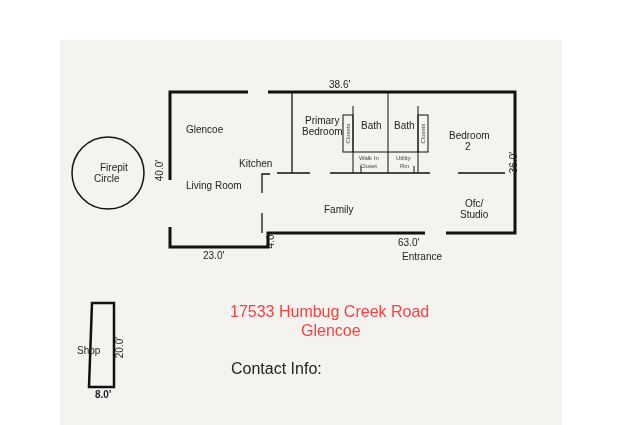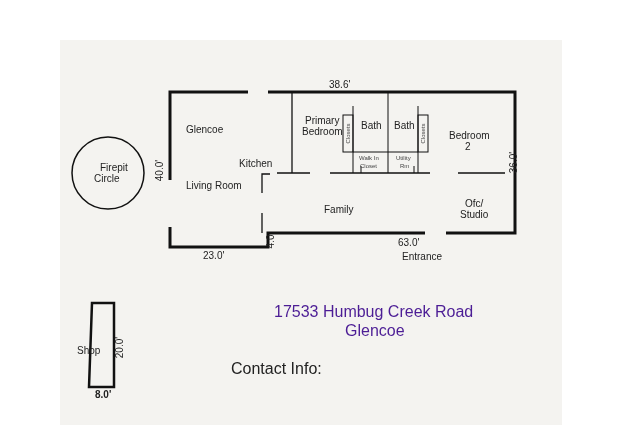--- a/index.html
+++ b/index.html
@@ -4,21 +4,21 @@
 <style>
   html, body { margin:0; padding:0; }
   body { width:640px; height:425px; background:#ffffff; position:relative; overflow:hidden;
          font-family:"Liberation Sans", sans-serif; color:#222; }
   .paper { position:absolute; left:60px; top:40px; width:502px; height:385px; background:#f4f3f0; }
   svg.plan { position:absolute; left:0; top:0; }
   .lbl { position:absolute; font-size:10px; line-height:11px; text-align:center; white-space:nowrap; color:#222; }
   .sm { font-size:6px; line-height:7px; color:#444; }
   .dim { font-size:10px; color:#222; }
   .rot { transform:rotate(-90deg); transform-origin:center center; }
-  .title { position:absolute; font-size:16px; line-height:18px; text-align:center; white-space:nowrap; color:#4c1d95;margin-left:44px; }
+  .title { position:absolute; font-size:16px; line-height:18px; text-align:center; white-space:nowrap; color:#ef4444; }
   .contact { position:absolute; font-size:16px; color:#222; white-space:nowrap; }
 </style>
 </head>
 <body>
 
 <div class="paper"></div>
 
 <svg class="plan" width="640" height="425">
   <g stroke="#111" fill="none">
 

